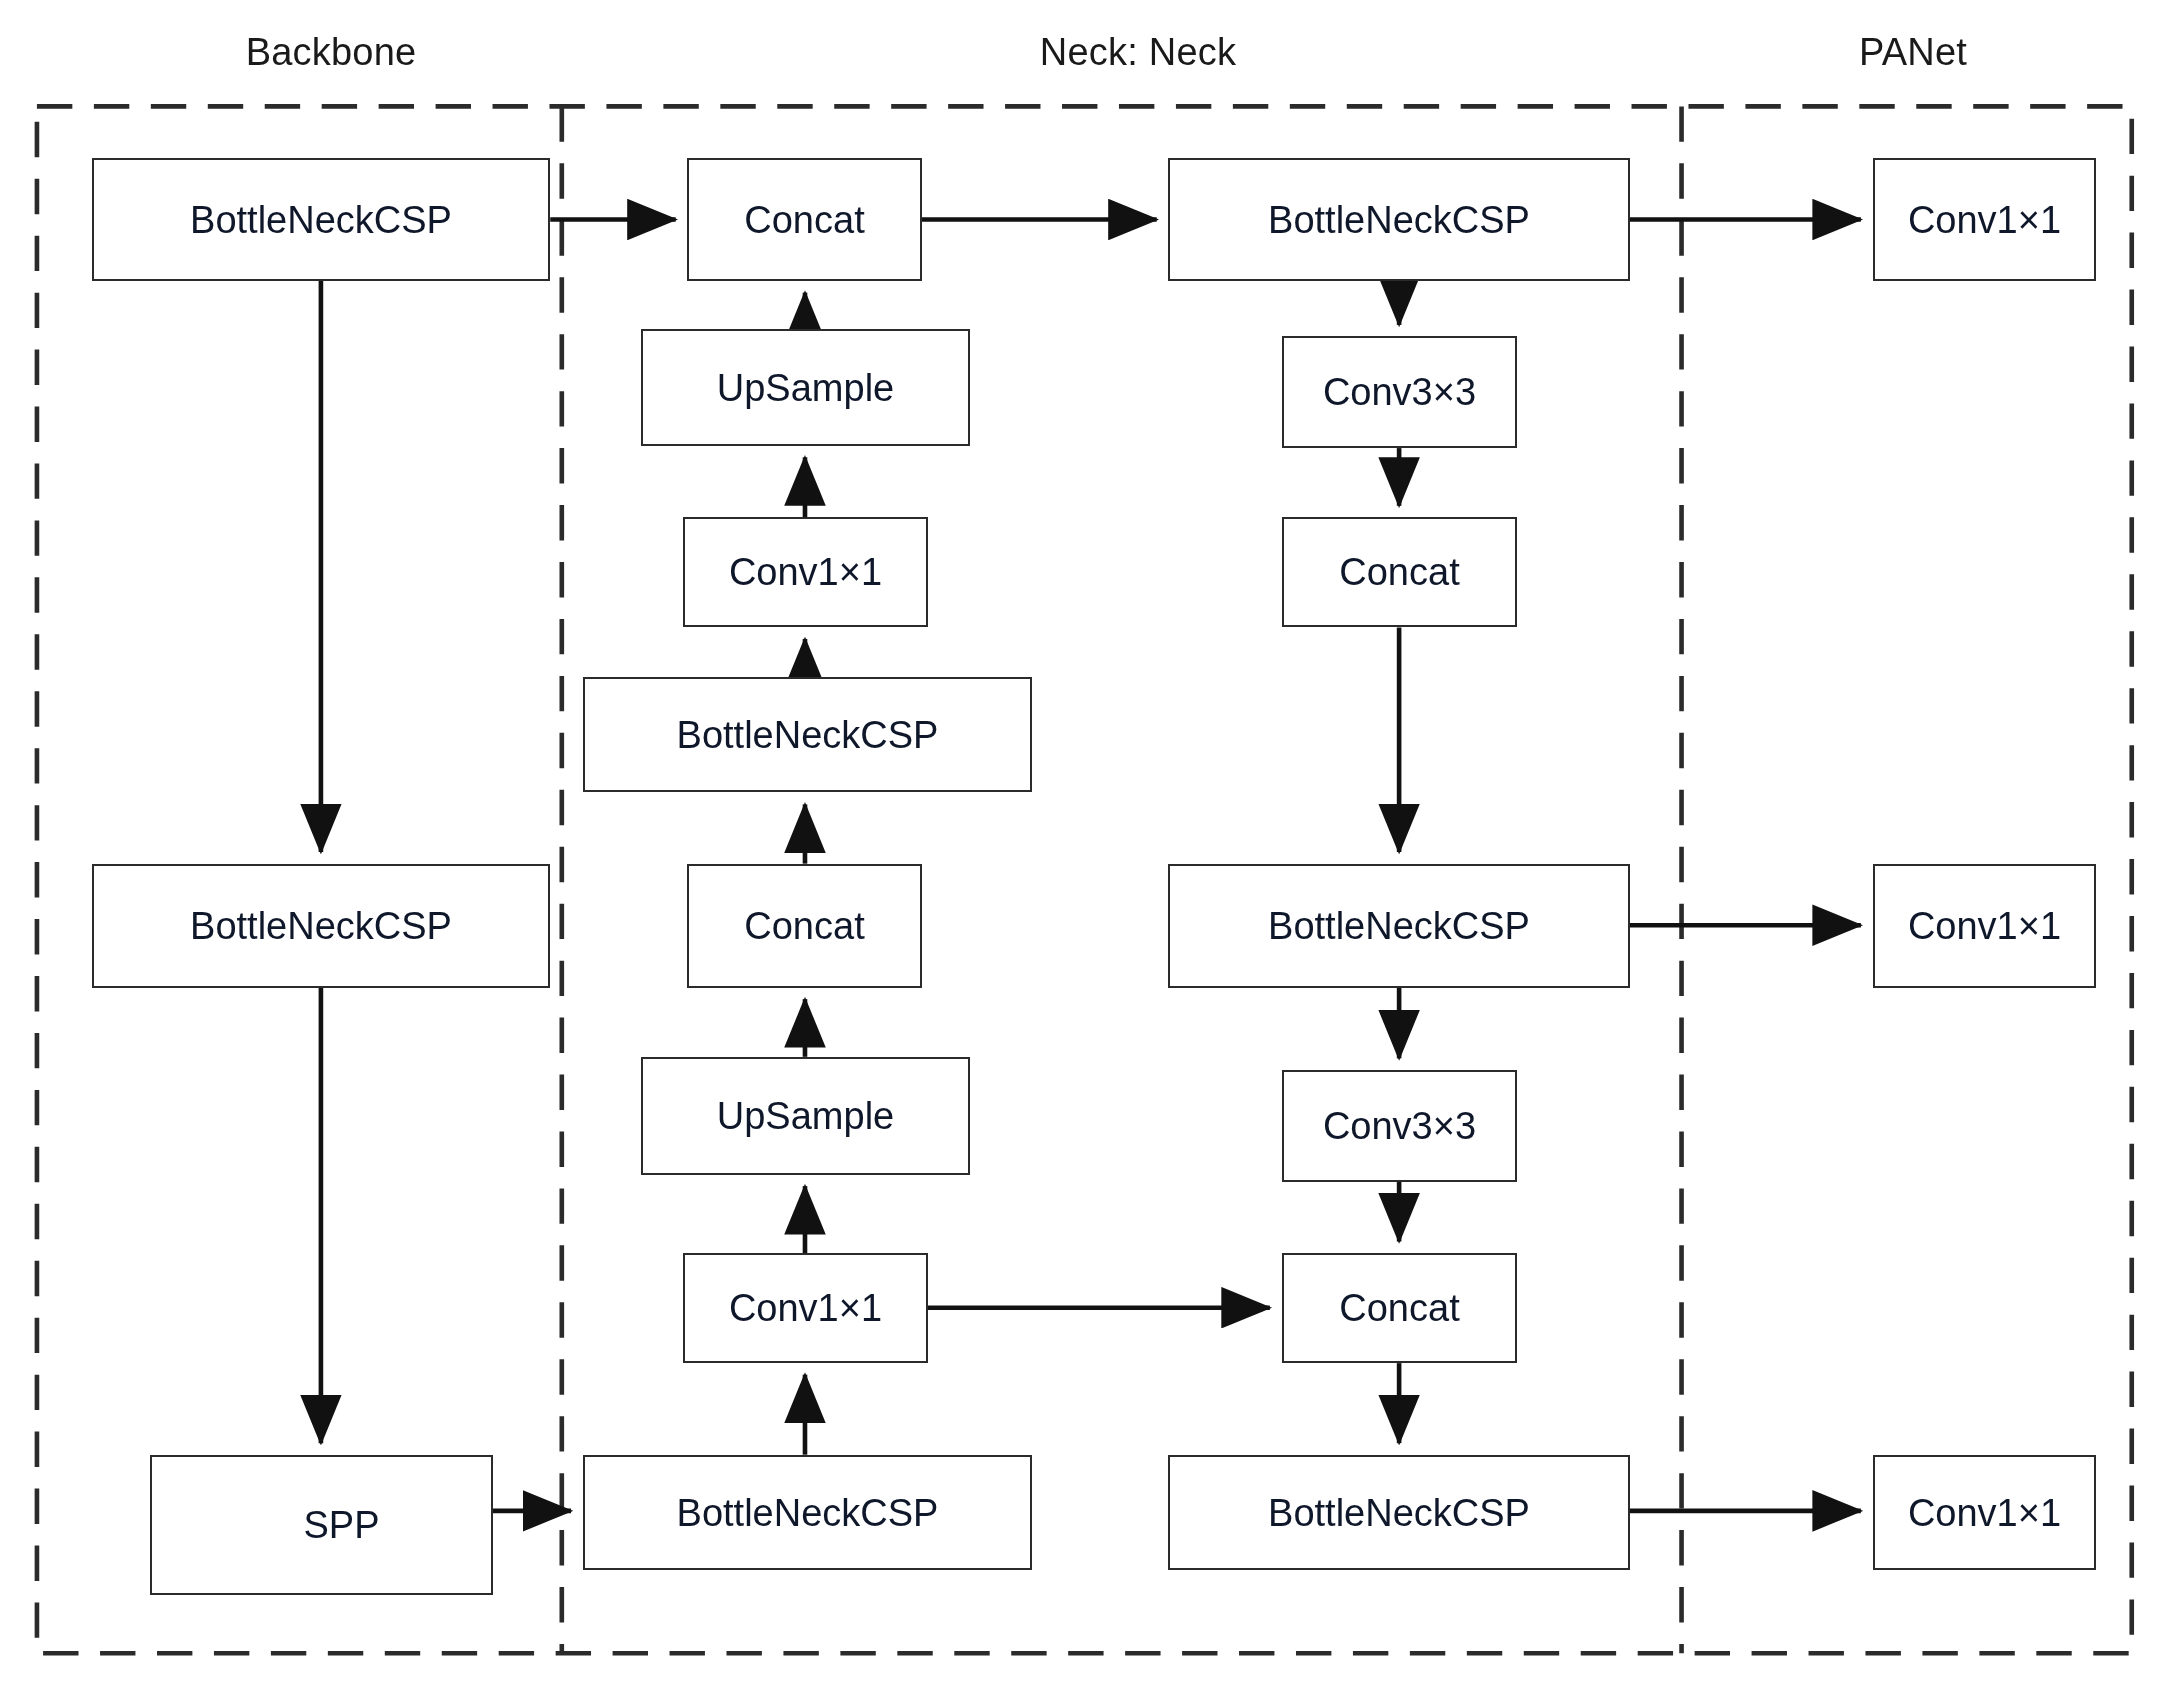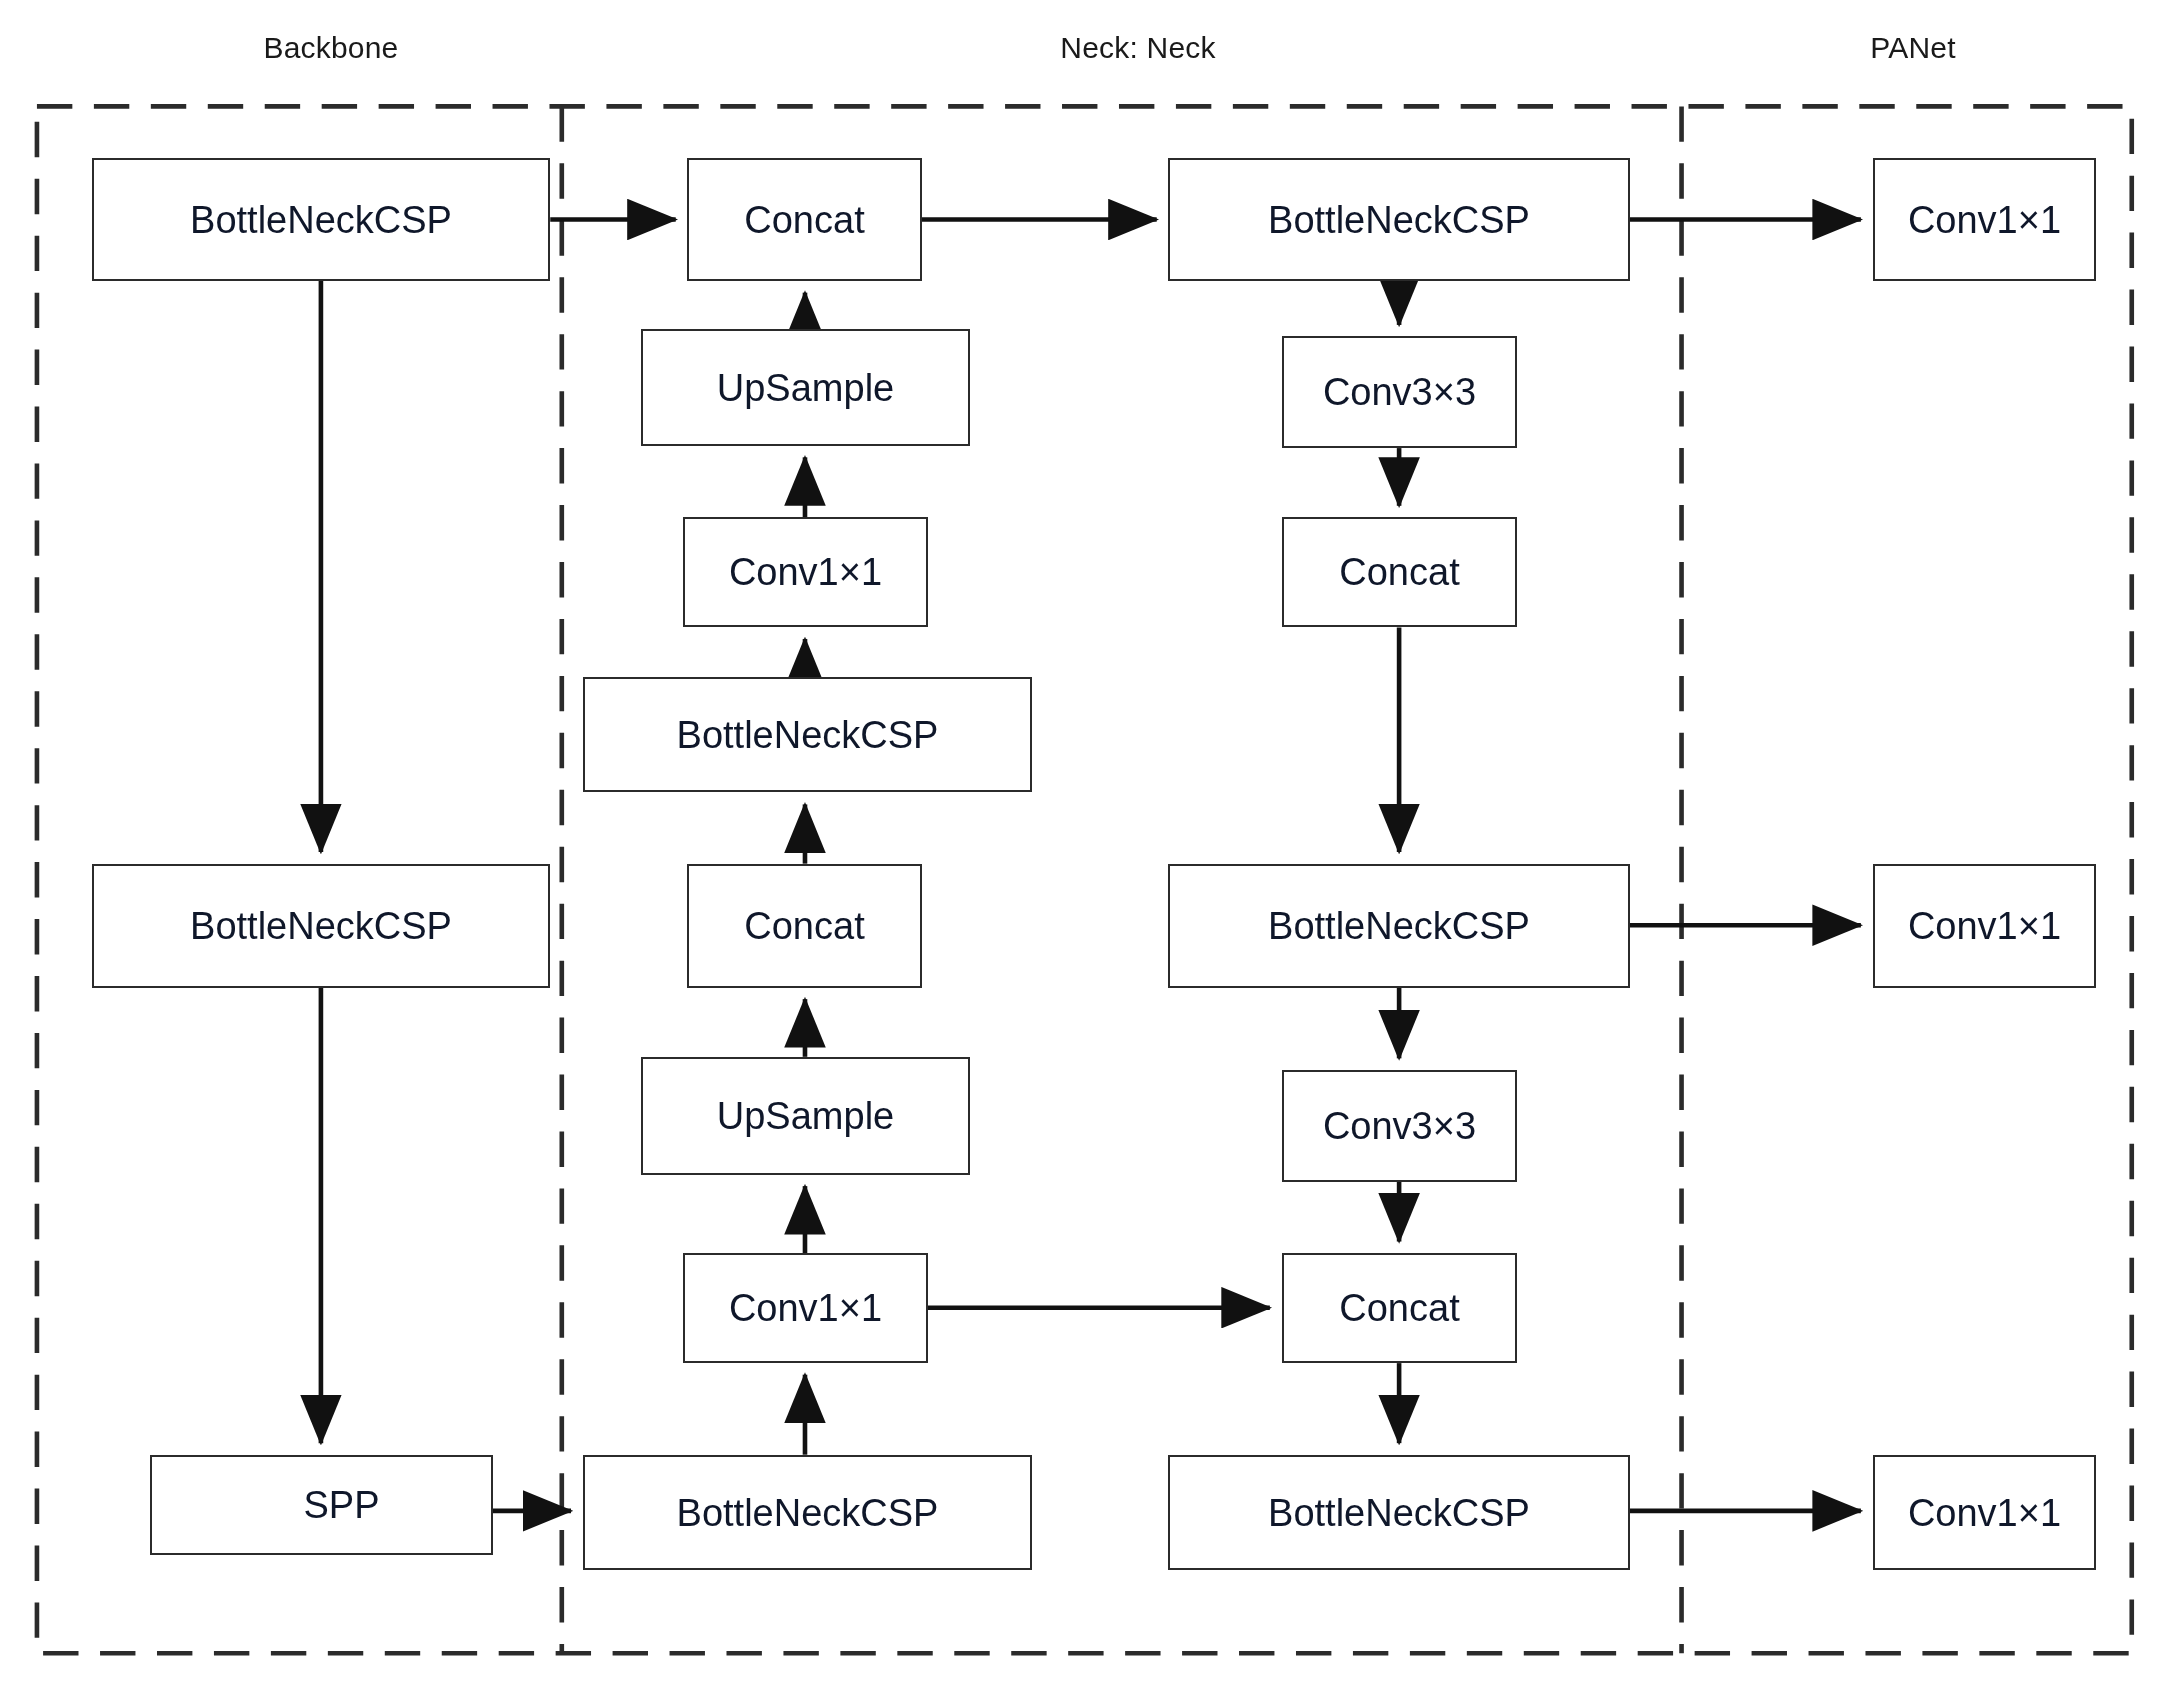--- a/index.html
+++ b/index.html
@@ -19,21 +19,21 @@
   }
   #svg-layer {
     position: absolute;
     top: 0;
     left: 0;
     width: 2161px;
     height: 1705px;
   }
   .section-label {
     position: absolute;
-    font-size: 30px;
+    font-size: 38px;
     color: #1a1a1a;
     white-space: nowrap;
     transform: translateX(-50%);
     letter-spacing: 0.2px;
     font-family: "Liberation Sans", sans-serif;
   }
   .node-box {
     position: absolute;
     box-sizing: border-box;
     border: 2.3px solid #2b2b2b;
@@ -119,21 +119,21 @@
   <div class="section-label" style="left:331px; top:31px;">Backbone</div>
   <div class="section-label" style="left:1138px; top:31px;">Neck: Neck</div>
   <div class="section-label" style="left:1913px; top:31px;">PANet</div>
 
   <div class="node-box" style="left:92px; top:158px; width:458px; height:123px;">
     <span class="node-label">BottleNeckCSP</span>
   </div>
   <div class="node-box" style="left:92px; top:864px; width:458px; height:124px;">
     <span class="node-label">BottleNeckCSP</span>
   </div>
-  <div class="node-box" style="left:150px; top:1455px; width:343px; height:100px;padding-left:40px;">
+  <div class="node-box" style="left:150px; top:1455px; width:343px; height:140px;padding-left:40px;">
     <span class="node-label">SPP</span>
   </div>
 
   <div class="node-box" style="left:687px; top:158px; width:235px; height:123px;">
     <span class="node-label">Concat</span>
   </div>
   <div class="node-box" style="left:641px; top:329px; width:329px; height:117px;">
     <span class="node-label">UpSample</span>
   </div>
   <div class="node-box" style="left:683px; top:517px; width:245px; height:110px;">

